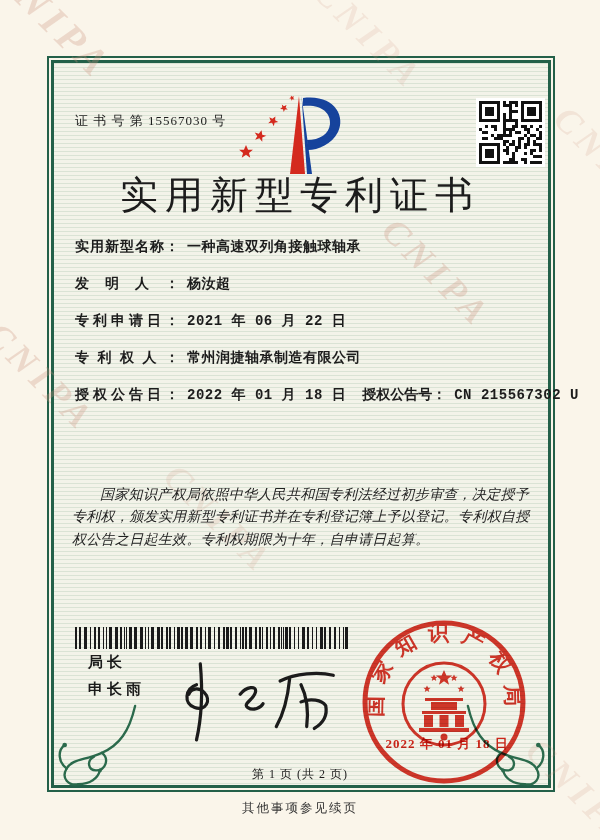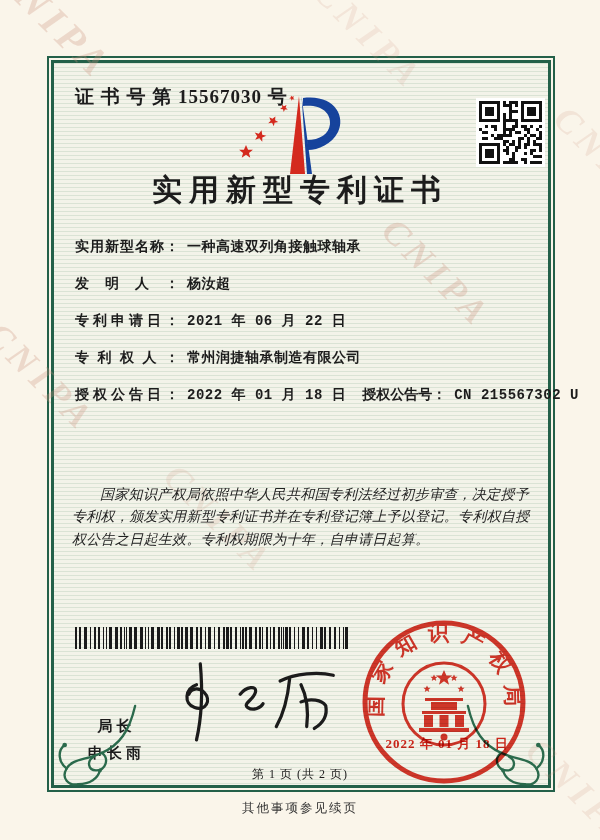--- a/index.html
+++ b/index.html
@@ -10,42 +10,42 @@
          border:2px solid #236049;z-index:1;}
   .frame-inner{position:absolute;inset:2px;border:3px solid #236049;
          background:
            repeating-linear-gradient(180deg, rgba(130,170,140,0.22) 0px, rgba(130,170,140,0.22) 1px, rgba(0,0,0,0) 1px, rgba(0,0,0,0) 4px),
            #f3f3e9;}
   
   .wm{position:absolute;z-index:2;font-family:"Liberation Serif",serif;font-style:italic;font-weight:bold;
       font-size:36px;letter-spacing:6px;color:rgba(205,150,130,0.30);transform:rotate(45deg);
       pointer-events:none;white-space:nowrap;}
   
-  .cert-no{position:absolute;left:75px;top:84px;z-index:3;font-size:19px;letter-spacing:1px;font-weight:bold;}
+  .cert-no{position:absolute;left:75px;top:112px;z-index:3;font-size:13px;letter-spacing:1px;}
   .logo{position:absolute;left:230px;top:90px;z-index:3;}
   .qr{position:absolute;left:476px;top:98px;z-index:3;background:#fff;padding:3px;}
   .title{position:absolute;left:0;top:170px;width:100%;z-index:3;text-align:center;
-         font-size:30px;font-weight:bold;letter-spacing:7px;}
+         font-size:38px;font-weight:normal;letter-spacing:7px;}
   
   .fields{position:absolute;left:75px;top:238px;width:460px;z-index:3;}
   .frow{height:23px;margin-bottom:14px;font-size:14px;font-weight:600;white-space:nowrap;font-family:Liberation Mono, monospace;}
   .flabel{display:inline-block;width:104px;text-align:justify;text-align-last:justify;
           text-justify:inter-character;vertical-align:top;}
   .fvalue{margin-left:8px;letter-spacing:0.5px;}
   .auth-no{margin-left:16px;}
   .auth-no .flabel2{font-weight:600;}
   
   .body-text{position:absolute;left:72px;top:484px;width:462px;z-index:3;
              font-size:14px;line-height:22.4px;letter-spacing:0.3px;color:#222;font-style:italic;}
   .body-text p{margin:0;text-indent:2em;font-weight:500;}
   
   .barcode{position:absolute;left:75px;top:627px;z-index:3;}
-  .signer{position:absolute;left:88px;top:712px;z-index:3;
+  .signer{position:absolute;left:88px;top:648px;z-index:3;
           font-family:"Liberation Sans","DejaVu Sans",sans-serif;
-          font-size:15px;font-weight:bold;letter-spacing:4px;line-height:27px;text-align:center;}
+          font-size:15px;font-weight:bold;letter-spacing:4px;line-height:27px;}
   .sig-script{position:absolute;left:168px;top:652px;z-index:4;}
   .seal{position:absolute;left:358px;top:616px;z-index:5;mix-blend-mode:multiply;opacity:0.93;}
   .seal-date{position:absolute;left:364px;top:735px;width:166px;z-index:6;text-align:center;
              color:#d8281c;font-weight:bold;font-size:13px;letter-spacing:1px;
              mix-blend-mode:multiply;}
   .flourish{position:absolute;z-index:3;}
   .flourish.left{left:51px;top:702px;}
   .flourish.right{left:464px;top:702px;transform:scaleX(-1);}
   
   .page-info{position:absolute;left:0;top:766px;width:100%;z-index:3;text-align:center;

